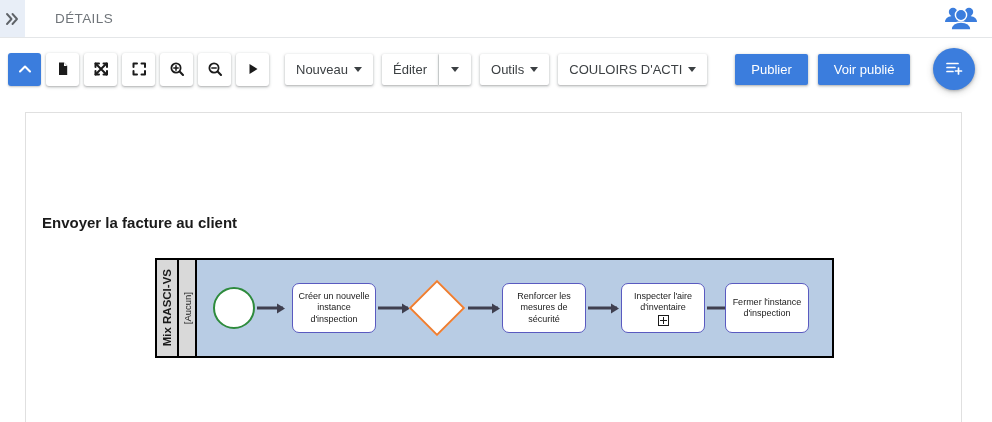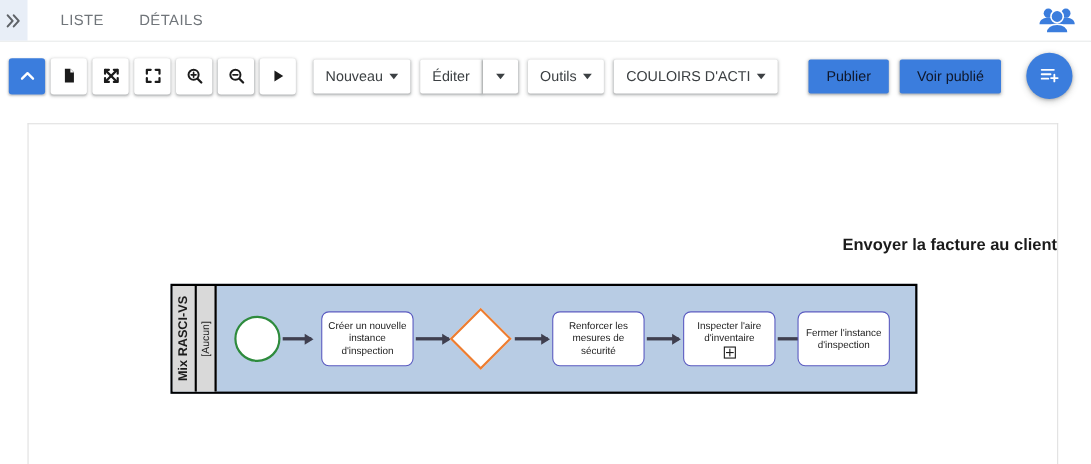--- a/index.html
+++ b/index.html
@@ -111,21 +111,21 @@
     border-right: 4px solid transparent;
     border-top: 5px solid #3c4043;
   }
 
   .blue-group { display: flex; align-items: center; gap: 10px; margin-left: 28px; }
   .pbtn {
     height: 31px;
     border: none;
     border-radius: 2px;
     background: #3b7ddd;
-    color: #0f172a;
+    color: #ffffff;
     font-size: 13px;
     font-family: "Liberation Sans", sans-serif;
     padding: 0 16px;
     cursor: pointer;
     box-shadow: 0 1px 2px rgba(60,64,67,.3), 0 1px 3px 1px rgba(60,64,67,.12);
     white-space: nowrap;
   }
   .fab {
     position: absolute;
     right: 17px; top: 50%;
@@ -146,21 +146,21 @@
     width: 937px; height: 310px;
     background: #ffffff;
     border: 1px solid #e0e0e0;
     border-bottom: none;
     overflow: hidden;
   }
   .diagram-title {
     position: absolute;
     left: 16px; right: 0;
     top: 101px;
-    text-align: right;
+    text-align: left;
     font-size: 15px;
     font-weight: bold;
     color: #1b1b1b;
   }
 
   
   .pool {
     position: absolute;
     left: 129px; top: 145px;
     width: 679px; height: 100px;
@@ -264,23 +264,20 @@
     <span>
       <svg width="16" height="16" viewBox="0 0 16 16">
         <path d="M2 3 L6.5 8 L2 13" fill="none" stroke="#5f6368" stroke-width="1.9" stroke-linecap="round" stroke-linejoin="round"></path>
         <path d="M7.5 3 L12 8 L7.5 13" fill="none" stroke="#5f6368" stroke-width="1.9" stroke-linecap="round" stroke-linejoin="round"></path>
       </svg>
     </span>
   </div>
 
   <div class="tabs">
     <div class="tab">
-      <span>LISTE</span>
-    </div>
-    <div class="tab">
       <span>DÉTAILS</span>
     </div>
   </div>
 
   <div class="people-icon">
     <svg width="38" height="28" viewBox="0 0 38 28">
       <circle cx="11" cy="7" r="4.2" fill="#3b7ddd"></circle>
       <circle cx="27" cy="7" r="4.2" fill="#3b7ddd"></circle>
       <path d="M3 17c0-4 4-6 8-6s8 2 8 6z" fill="#3b7ddd"></path>
       <path d="M19 17c0-4 4-6 8-6s8 2 8 6z" fill="#3b7ddd"></path>

